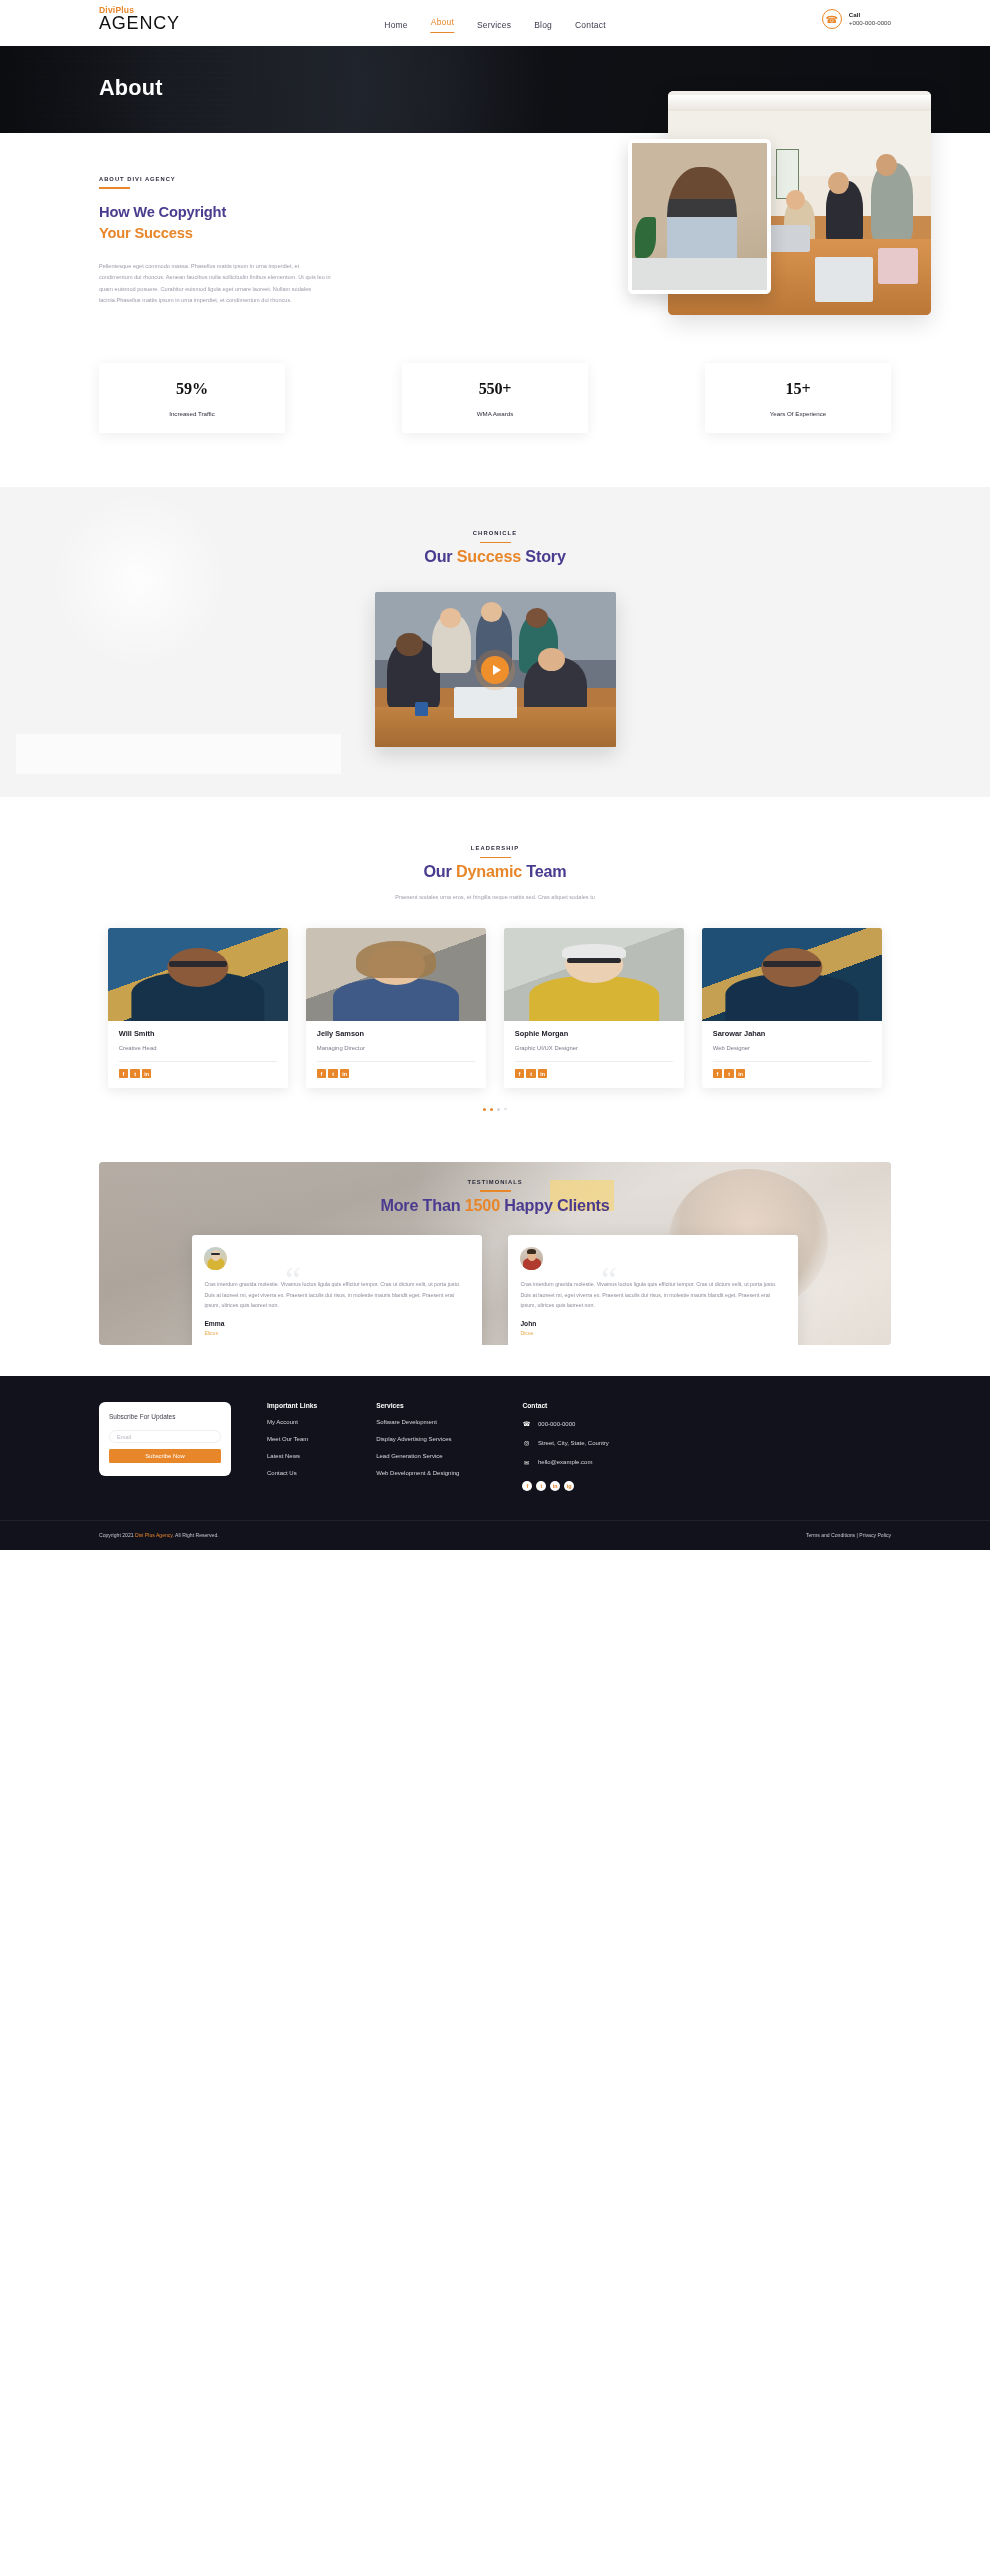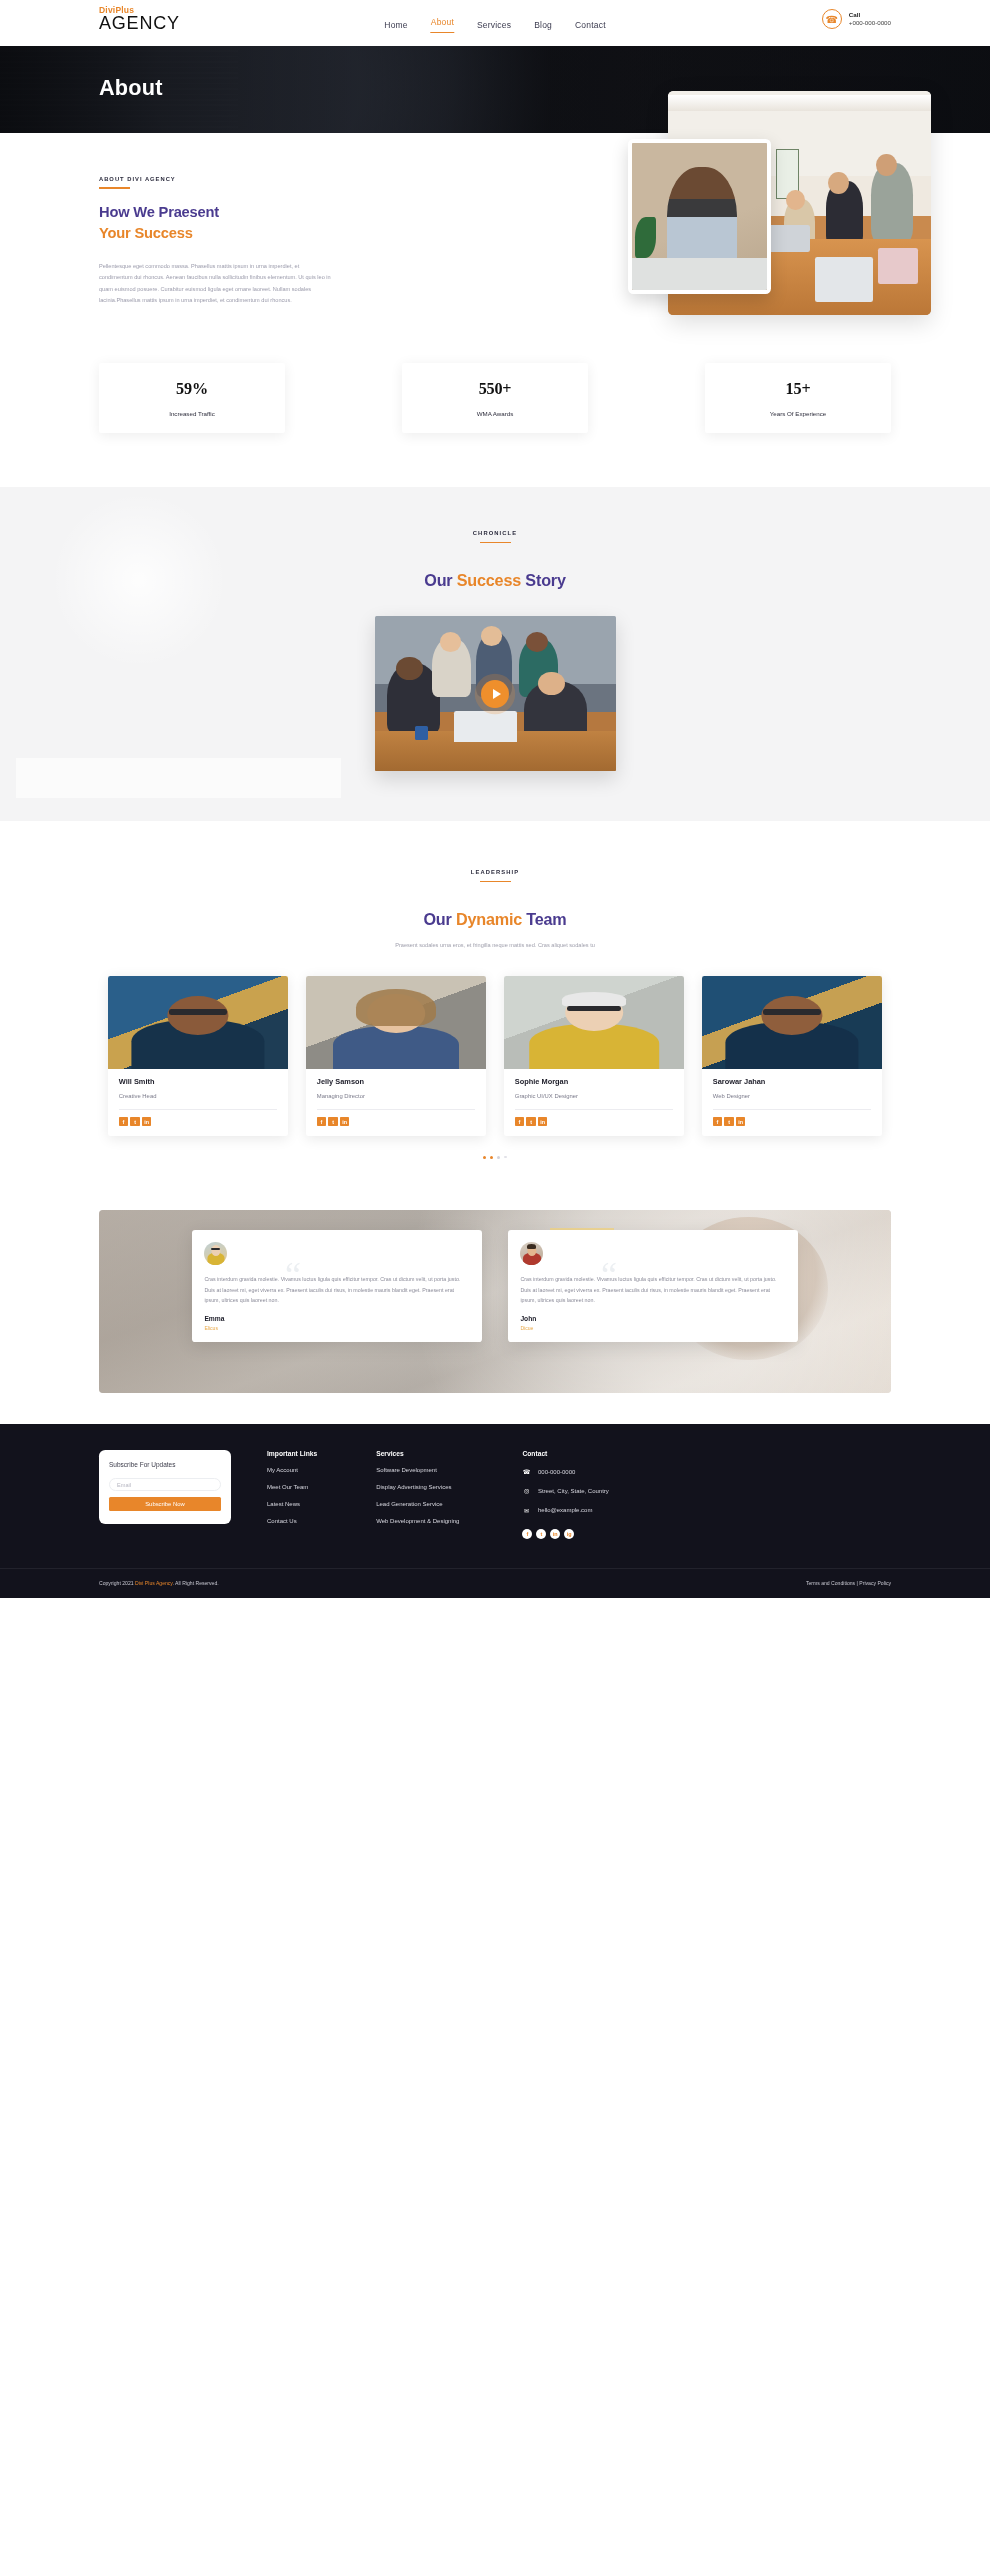--- a/index.html
+++ b/index.html
@@ -64,21 +64,21 @@
   .stat .num{font-family:"Liberation Serif",serif;font-size:16.2px;font-weight:700;color:#111;letter-spacing:-0.2px;}
   .stat .lbl{font-size:6.2px;color:#2c2c3b;margin-top:10.8px;}
 
   
   .success{margin-top:54px;background:#f4f4f5;padding:43px 0 50px;position:relative;overflow:hidden;}
   .success:before{content:"";position:absolute;left:46px;top:7.7px;width:186px;height:170px;border-radius:50%;background:radial-gradient(circle,rgba(255,255,255,.85),rgba(244,244,245,0) 70%);}
   .success:after{content:"";position:absolute;left:15.5px;bottom:23px;width:325px;height:40px;background:rgba(255,255,255,.6);}
   .ctr{text-align:center;position:relative;z-index:2;}
   .ctr .eyebrow{font-size:5.8px;letter-spacing:1.1px;}
   .ctr .rule{margin:5.4px auto 0;}
-  .h2c{font-size:16.2px;font-weight:700;margin-top:28px;letter-spacing:-0.2px;}
+  .h2c{font-size:16.2px;font-weight:700;margin-top:4px;letter-spacing:-0.2px;}
   .video{width:241px;height:155px;margin:26px auto 0;position:relative;border-radius:1.5px;overflow:hidden;box-shadow:0 7.7px 20px rgba(0,0,0,.14);}
   .video .vbg{position:absolute;inset:0;background:
      linear-gradient(180deg,#9aa4ae 0 44%,#6b7480 44% 62%,#b5783f 62% 100%);}
   .video .vp{position:absolute;border-radius:46% 46% 14% 14%;}
   .video .vtable{position:absolute;left:0;right:0;bottom:0;height:26%;background:linear-gradient(180deg,#c08242,#a36a31);}
   .video .vlap{position:absolute;left:33%;bottom:19%;width:26%;height:20%;background:#e8ebee;border-radius:2.3px 2.3px 0 0;}
   .video .vcup{position:absolute;left:17%;bottom:20%;width:5%;height:9%;background:#2e5fa3;border-radius:1.5px;}
   .play{position:absolute;left:50%;top:50%;transform:translate(-50%,-50%);width:28px;height:28px;border-radius:50%;background:#ef8f2c;display:flex;align-items:center;justify-content:center;box-shadow:0 0 0 6.2px rgba(239,143,44,.22);}
   .play i{width:0;height:0;border-left:8.5px solid #fff;border-top:5.4px solid transparent;border-bottom:5.4px solid transparent;margin-left:3.1px;display:block;}
 
@@ -175,21 +175,21 @@
     <div class="hero-bg"></div>
     <div class="hero-shade"></div>
     <h1>About</h1>
   </div>
 
   <div class="about">
     <div class="about-inner">
       <div class="eyebrow">ABOUT DIVI AGENCY</div>
       <div class="rule"></div>
       <div class="h2">
-        <span class="pur">How We Praesent</span><br>
+        <span class="pur">How We Copyright</span><br>
         <span class="org">Your Success</span>
       </div>
       <div class="lede">Pellentesque eget commodo massa. Phasellus mattis ipsum in urna imperdiet, et condimentum dui rhoncus. Aenean faucibus nulla sollicitudin finibus elementum. Ut quis leo in quam euismod posuere. Curabitur euismod ligula eget ornare laoreet. Nullam sodales lacinia.Phasellus mattis ipsum in urna imperdiet, et condimentum dui rhoncus.</div>
 
       <div class="collage">
         <div class="c-big">
           <div class="room"></div>
             <div class="beam"></div>
           <div class="frame"></div>
           <div class="p" style="left:16%;top:36%;width:13%;height:34%;background:#2f6b5e;"></div>
@@ -366,20 +366,27 @@
       <div class="dot"></div>
       <div class="dot sm"></div>
     </div>
   </div>
 
   <div class="testi">
     <div class="tbg"></div>
       <div class="tblur"></div>
     <div class="yellowbox"></div>
       <div class="face"></div>
+    <div class="t-head">
+      <div class="eyebrow">TESTIMONIALS</div>
+      <div class="rule" style="margin:5.4px auto 0;"></div>
+      <div class="h2c">
+        <span class="pur">More Than </span><span class="org">1500</span><span class="pur"> Happy Clients</span>
+      </div>
+    </div>
     <div class="t-cards">
       <div class="t-card">
         <div class="t-av">
           <div style="position:absolute;inset:0;background:linear-gradient(160deg,#bfd0d6,#e4c98f);"></div>
           <div style="position:absolute;left:50%;transform:translateX(-50%);bottom:0;width:74%;height:52%;background:#d8b435;border-radius:40% 40% 0 0;"></div>
           <div style="position:absolute;left:50%;transform:translateX(-50%);top:14%;width:40%;height:46%;background:#ecd0b4;border-radius:50%;"></div>
           <div style="position:absolute;left:30%;top:28%;width:40%;height:6%;background:#2a2a2e;border-radius:1.5px;"></div>
         </div>
         <div class="t-q">“</div>
         <div class="t-tx">Cras interdum gravida molestie. Vivamus luctus ligula quis efficitur tempor. Cras ut dictum velit, ut porta justo. Duis at laoreet mi, eget viverra ex. Praesent iaculis dui risus, in molestie mauris blandit eget. Praesent erat ipsum, ultrices quis laoreet non.</div>

